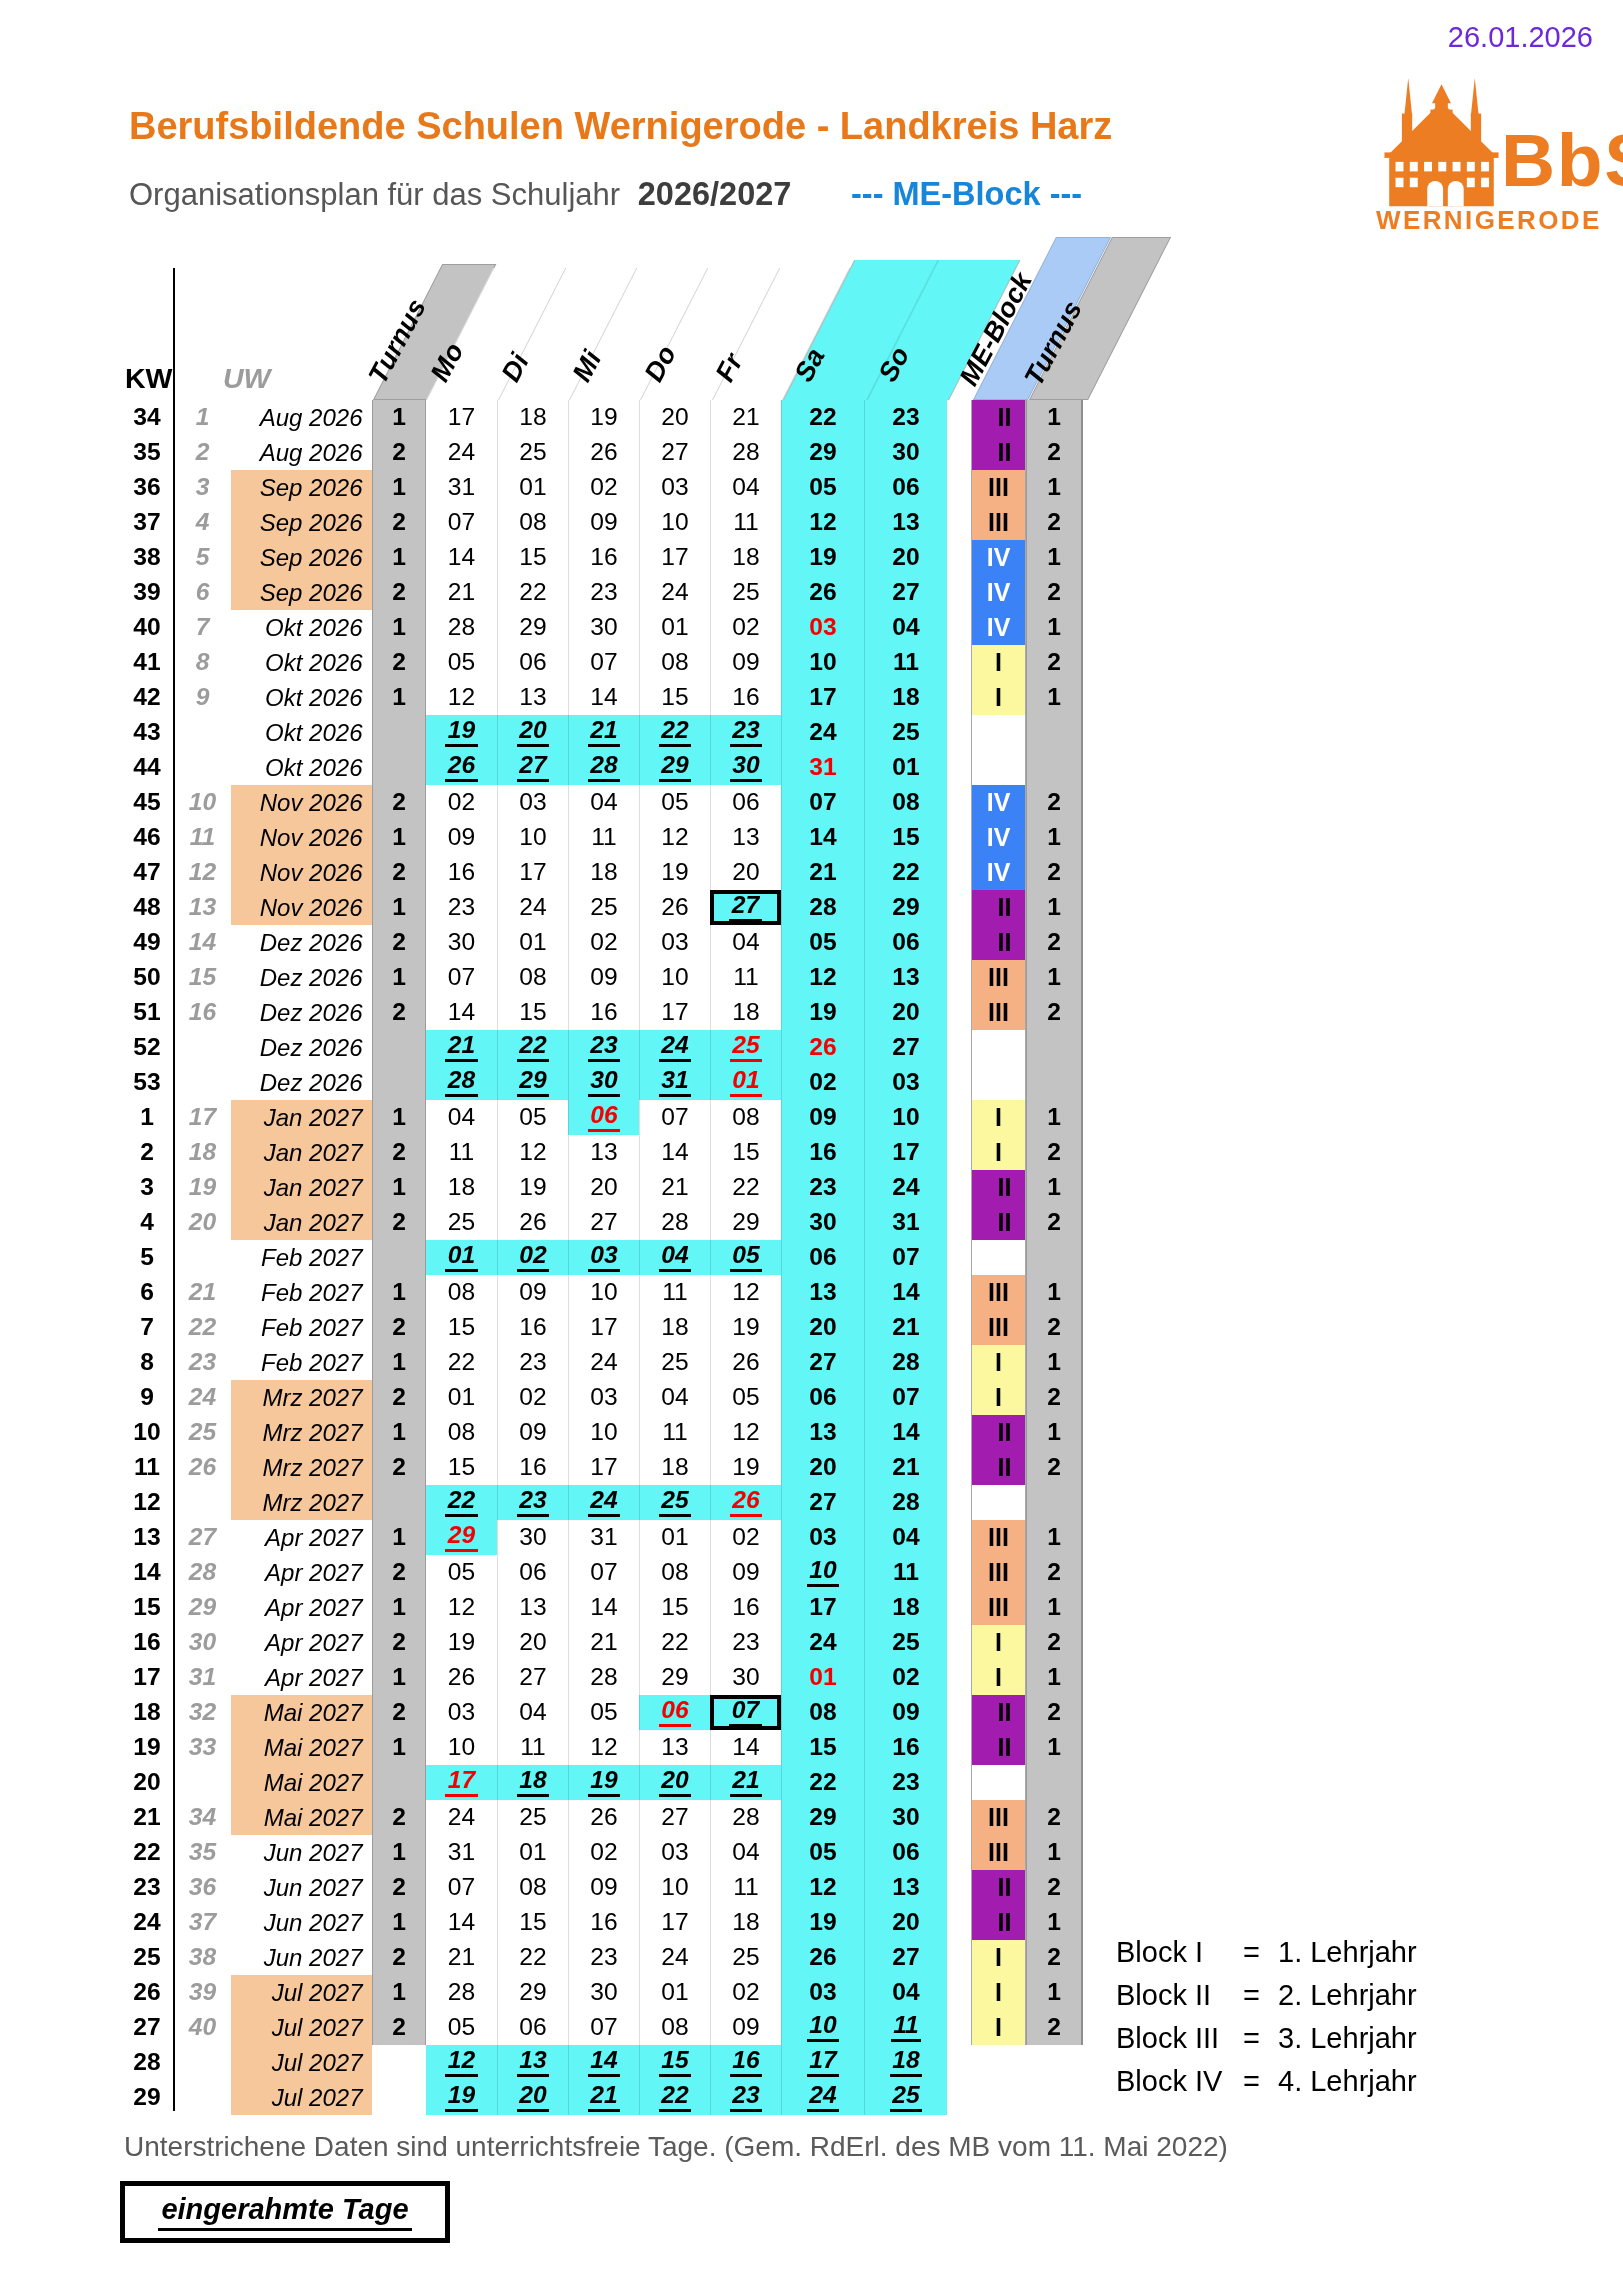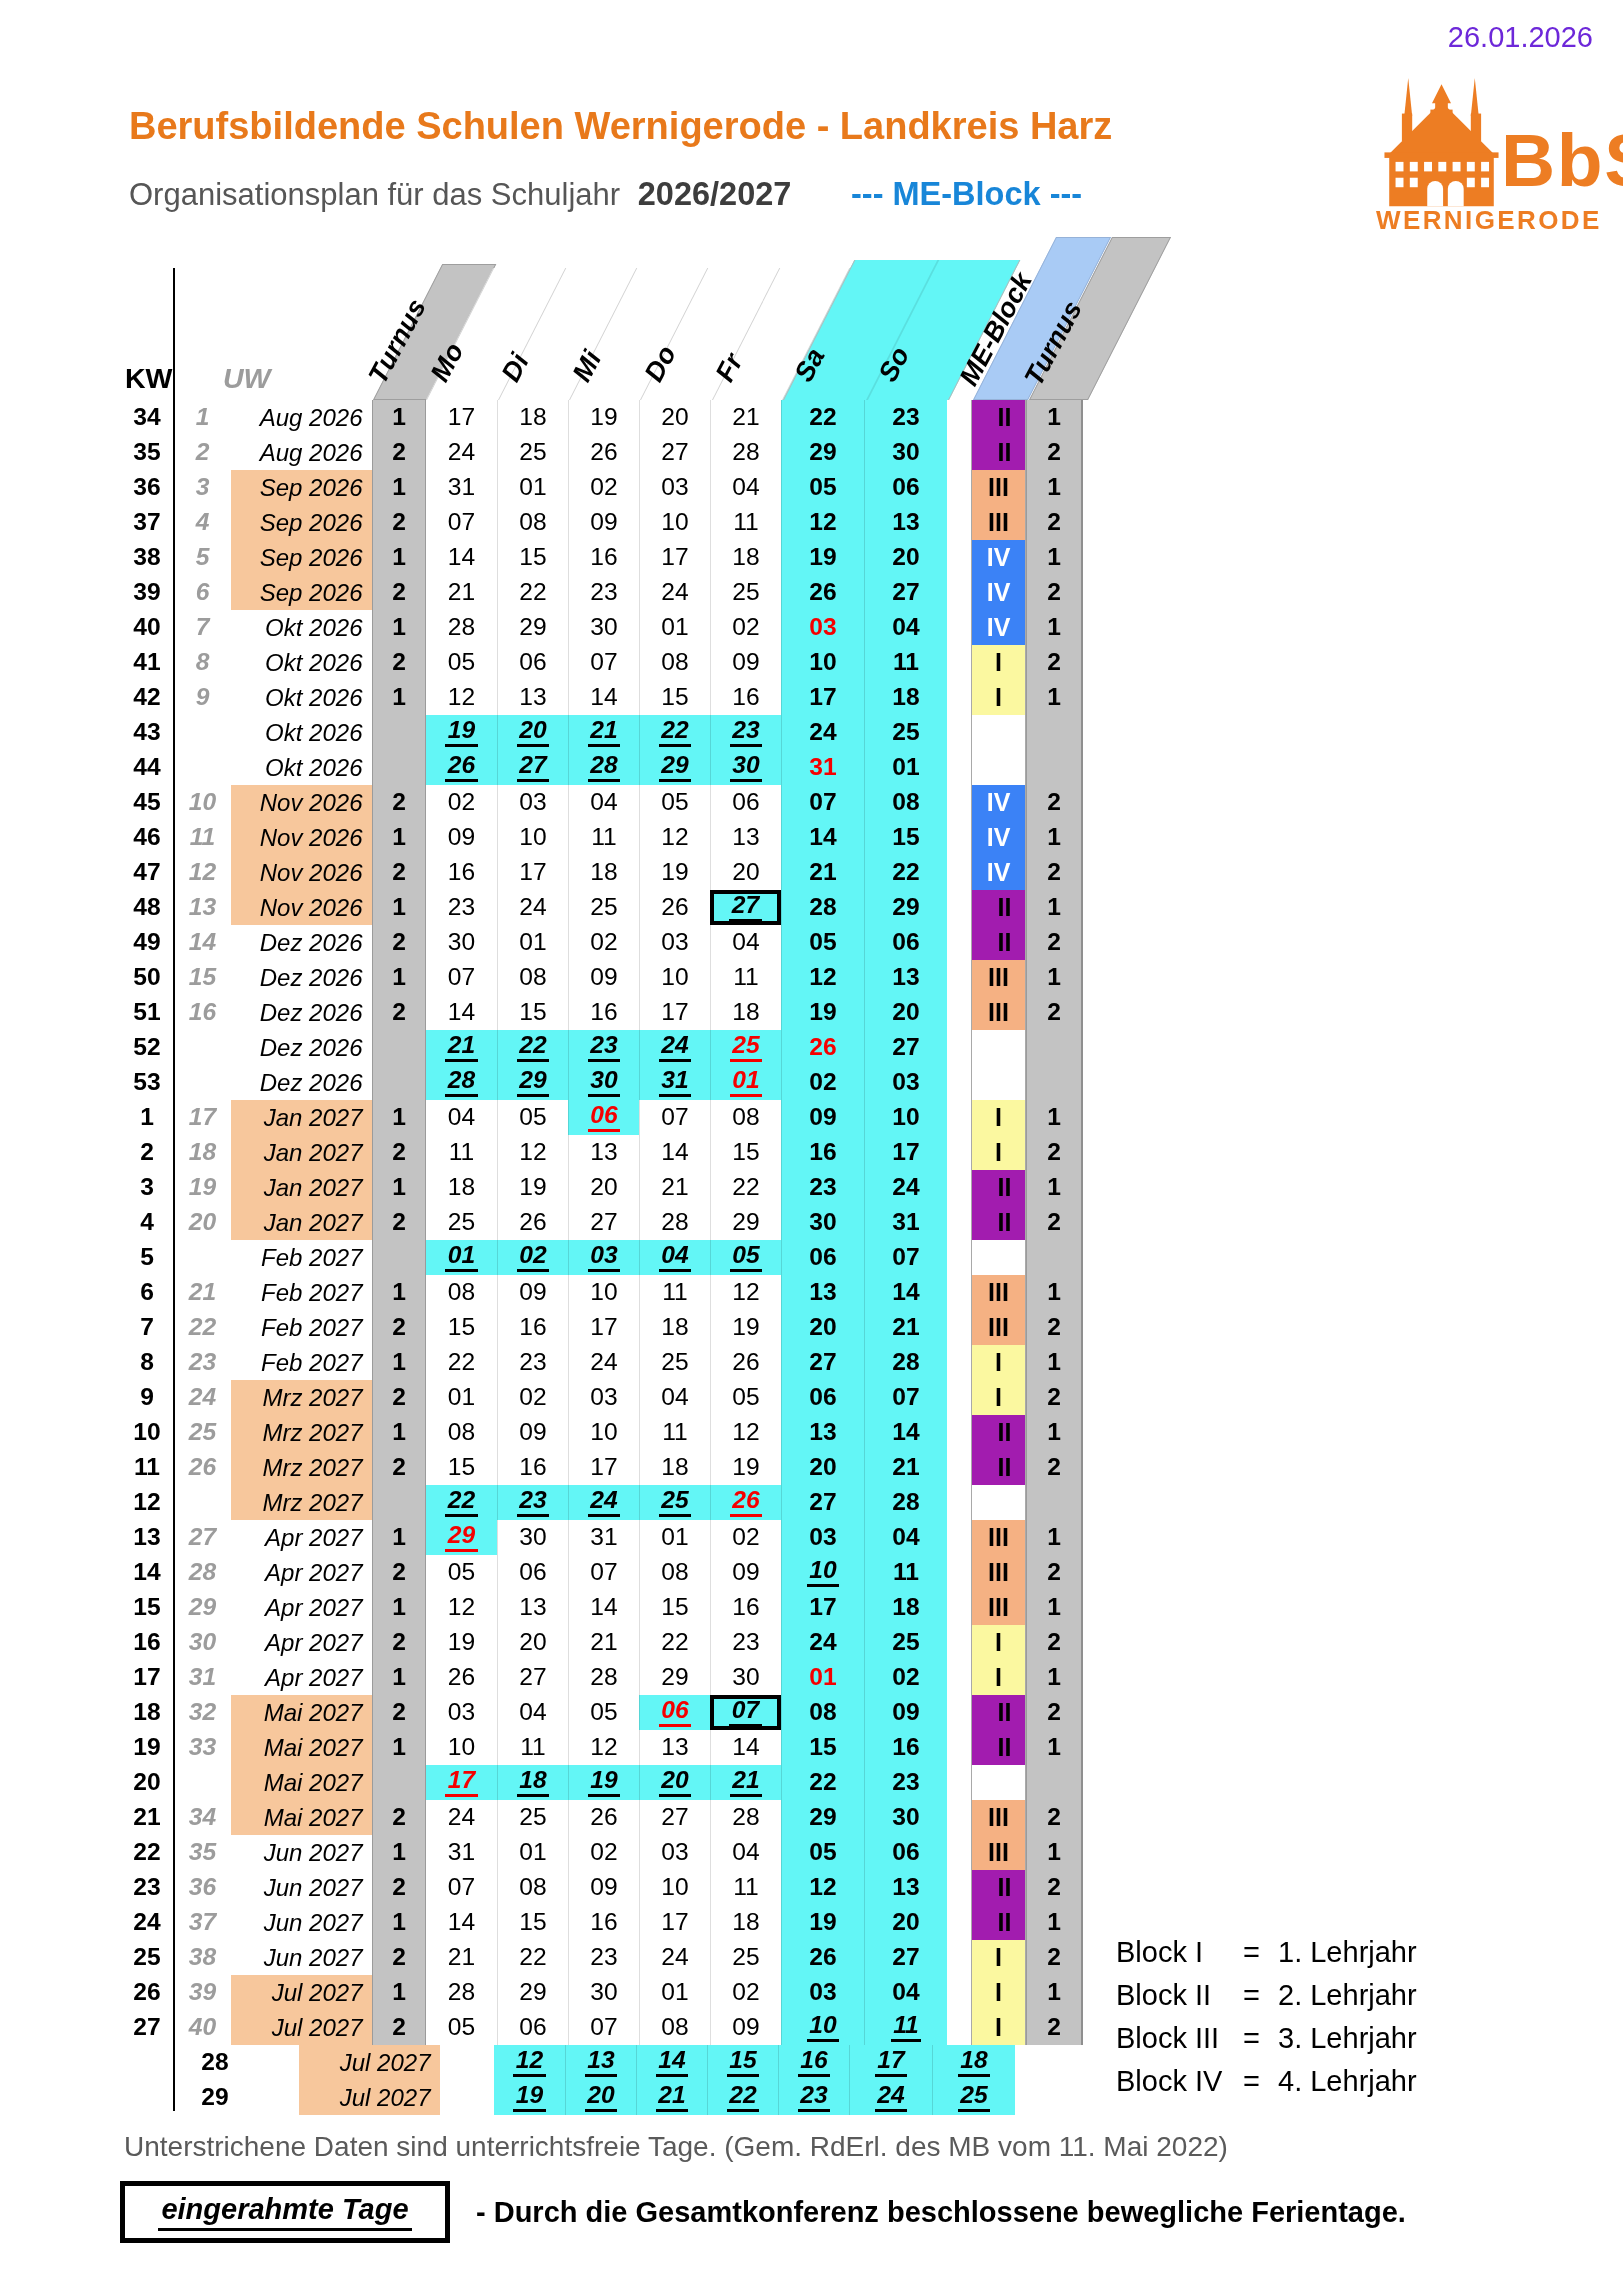--- a/index.html
+++ b/index.html
@@ -28,21 +28,21 @@
   .band.blueb{background:#A9CBF5;border:1.6px solid #96b2d8;}
   .band .inner-div{position:absolute;left:82px;top:0;bottom:0;width:1.6px;background:rgba(0,0,0,0.09);}
   .hlabel{position:absolute;bottom:9.5px;transform:rotate(-62deg);transform-origin:0 100%;
           font-size:27px;font-weight:700;font-style:italic;white-space:nowrap;color:#000;}
   .khead{position:absolute;bottom:4.8px;font-size:28.5px;font-weight:700;}
   .khead.uw{font-style:italic;color:#9c9c9c;}
 
   
   .tbl{position:absolute;left:120px;top:400px;}
   .kwline{position:absolute;left:173px;top:268px;width:2.4px;height:1843px;background:#000;}
-  .row{display:flex;height:35px;justify-content:center;}
+  .row{display:flex;height:35px;}
   .c{display:flex;align-items:center;justify-content:center;height:35px;box-sizing:border-box;
      font-size:24.6px;line-height:1;}
   .kw{width:54px;font-weight:700;}
   .uw{width:57px;font-style:italic;font-weight:700;color:#9c9c9c;}
   .mon{width:141px;font-style:italic;justify-content:flex-end;padding-right:9.5px;font-size:24px;}
   .mon.hl{background:#F7C79C;}
   .tn{width:54px;background:#C3C3C3;font-weight:700;border-left:1.6px solid #9b9b9b;border-right:1.6px solid #9b9b9b;}
   .tn.none{background:transparent;border-color:transparent;}
   .day{width:71px;background:#ffffff;border-left:1.6px solid rgba(0,0,0,0.13);}
   .day.first{border-left:none;}
@@ -1058,16 +1058,15 @@
         <span>Block IV</span>
         <span>=</span>
         <span>4. Lehrjahr</span>
       </div>
     </div>
 
   <div class="note">Unterstrichene Daten sind unterrichtsfreie Tage. (Gem. RdErl. des MB vom 11. Mai 2022)</div>
   <div class="framebox">
     <span>eingerahmte Tage</span>
   </div>
-  <div class="framenote">- Durch die Gesamtkonferenz beschlossene bewegliche Ferientage.</div>
 
 </div>
 
 
 </body></html>

